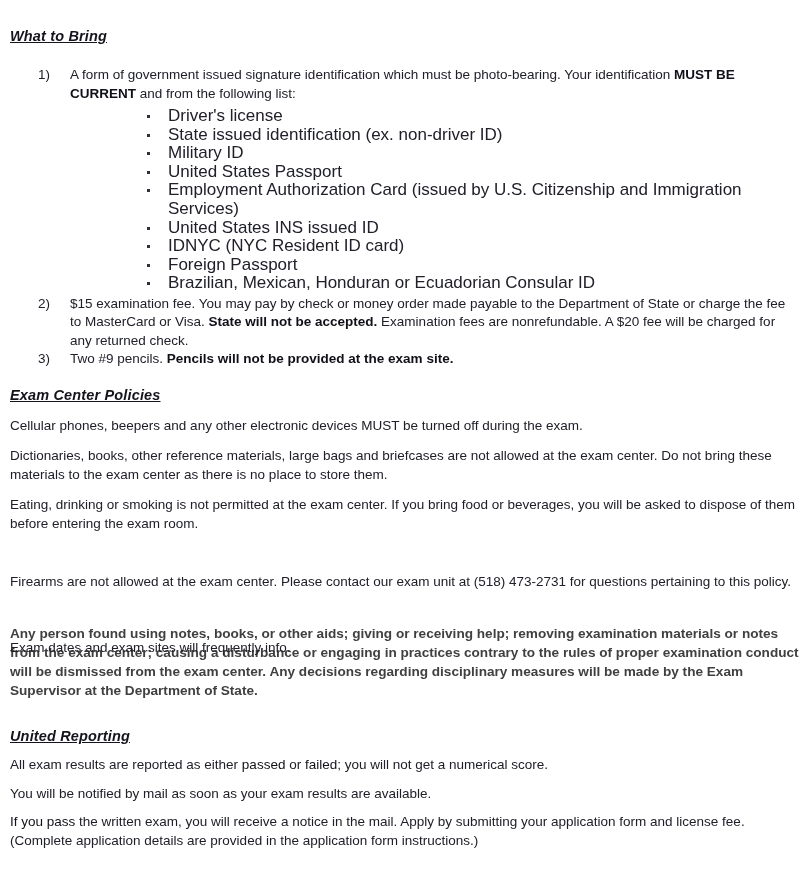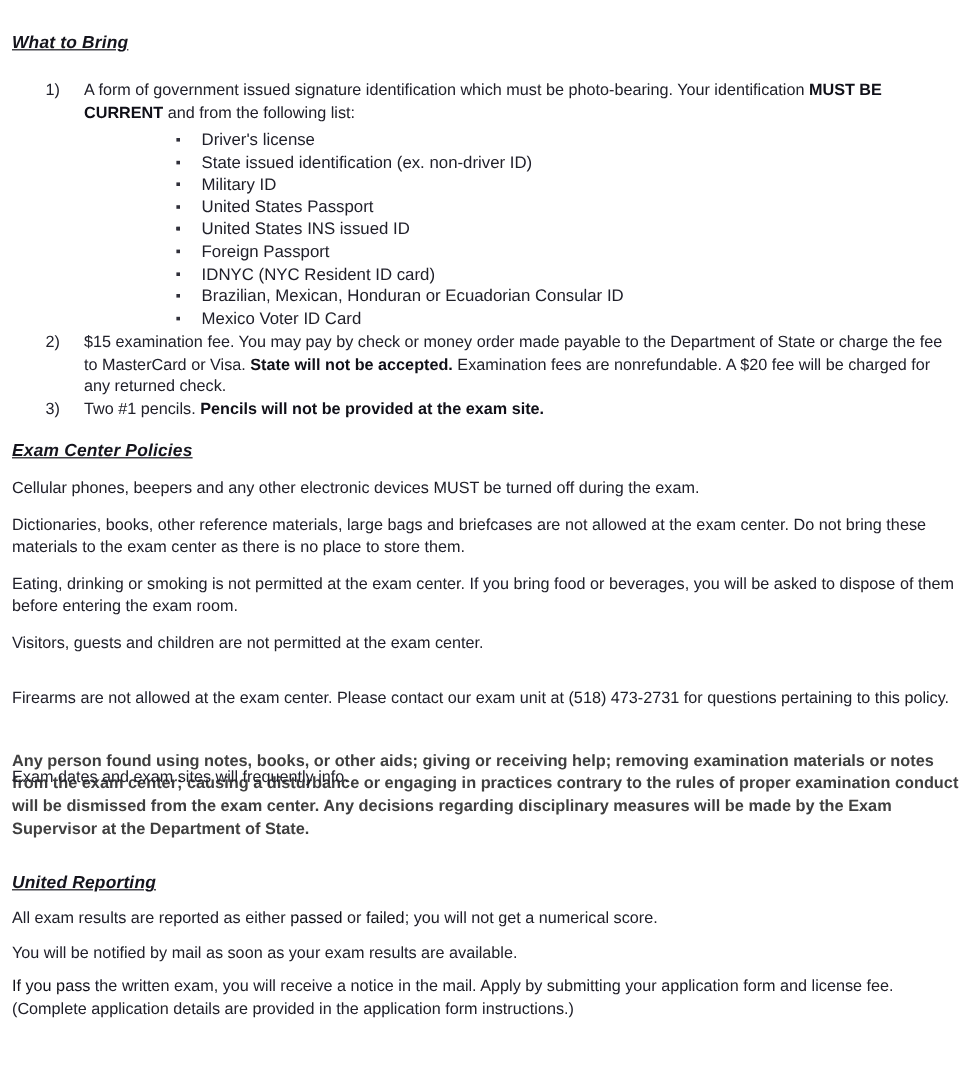--- a/index.html
+++ b/index.html
@@ -83,21 +83,21 @@
 
   
   .bulleted {
     list-style: none;
     margin: 0;
     padding: 0;
   }
   .bulleted > li {
     position: relative;
     padding-left: 98px;
-    font-size: 14px;
+    font-size: 17px;
     line-height: 18.6px;
     color: #20202a;
   }
   .bulleted > li > .bullet {
     position: absolute;
     left: 77px;
     top: 8px;
     width: 3px;
     height: 3px;
     background: #30303a;
@@ -142,37 +142,36 @@
       <span class="marker">1)</span>
       <span class="li-text" id="item1-text"><span>A form of government issued signature identification which must be photo-bearing. Your identification </span><b>MUST BE CURRENT</b><span> and from the following list:</span></span>
 
       <div class="sp-4"></div>
 
       <ul class="bulleted" id="id-bullets">
           <li><span class="bullet"></span><span>Driver's license</span></li>
           <li><span class="bullet"></span><span>State issued identification (ex. non-driver ID)</span></li>
           <li><span class="bullet"></span><span>Military ID</span></li>
           <li><span class="bullet"></span><span>United States Passport</span></li>
-          <li><span class="bullet"></span></li>
+          <li><span class="bullet"></span><span>Employment Authorization Card (issued by U.S. Citizenship and Immigration Services)</span></li>
           <li><span class="bullet"></span><span>United States INS issued ID</span></li>
+          <li><span class="bullet"></span><span>IDNYC (NYC Resident ID card)</span></li>
           <li><span class="bullet"></span><span>Foreign Passport</span></li>
-          <li><span class="bullet"></span><span>IDNYC (NYC Resident ID card)</span></li>
           <li><span class="bullet"></span><span>Brazilian, Mexican, Honduran or Ecuadorian Consular ID</span></li>
-          <li><span class="bullet"></span><span>Mexico Voter ID Card</span></li>
         </ul>
     </li>
 
     <li style="margin-top:2px;">
       <span class="marker">2)</span>
       <span class="li-text" id="item2-text"><span>$15 examination fee. You may pay by check or money order made payable to the Department of State or charge the fee to MasterCard or Visa. </span><b>State will not be accepted.</b><span> Examination fees are nonrefundable. A $20 fee will be charged for any returned check.</span></span>
     </li>
 
     <li>
       <span class="marker">3)</span>
-      <span class="li-text" id="item3-text"><span>Two #1 pencils. </span><b>Pencils will not be provided at the exam site.</b></span>
+      <span class="li-text" id="item3-text"><span>Two #9 pencils. </span><b>Pencils will not be provided at the exam site.</b></span>
     </li>
 
   </ol>
 
   <div class="sp-18"></div>
 
   <h2 class="section-heading">Exam Center Policies</h2>
 
   <div class="sp-14"></div>
 
@@ -181,21 +180,20 @@
   <div class="sp-12"></div>
 
   <p class="para">Dictionaries, books, other reference materials, large bags and briefcases are not allowed at the exam center. Do not bring these materials to the exam center as there is no place to store them.</p>
 
   <div class="sp-12"></div>
 
   <p class="para">Eating, drinking or smoking is not permitted at the exam center. If you bring food or beverages, you will be asked to dispose of them before entering the exam room.</p>
 
   <div class="sp-12"></div>
 
-  <p class="para">Visitors, guests and children are not permitted at the exam center.</p>
 
   <div class="sp-22"></div>
 
   <p class="para" style="line-height:29px;">Firearms are not allowed at the exam center. Please contact our exam unit at (518) 473-2731 for questions pertaining to this policy.</p>
 
   <div class="sp-28"></div>
 
   <p class="para-bold">Any person found using notes, books, or other aids; giving or receiving help; removing examination materials or notes from the exam center; causing a disturbance or engaging in practices contrary to the rules of proper examination conduct will be dismissed from the exam center. Any decisions regarding disciplinary measures will be made by the Exam Supervisor at the Department of State.</p>
 
   <div class="sp-28"></div>

